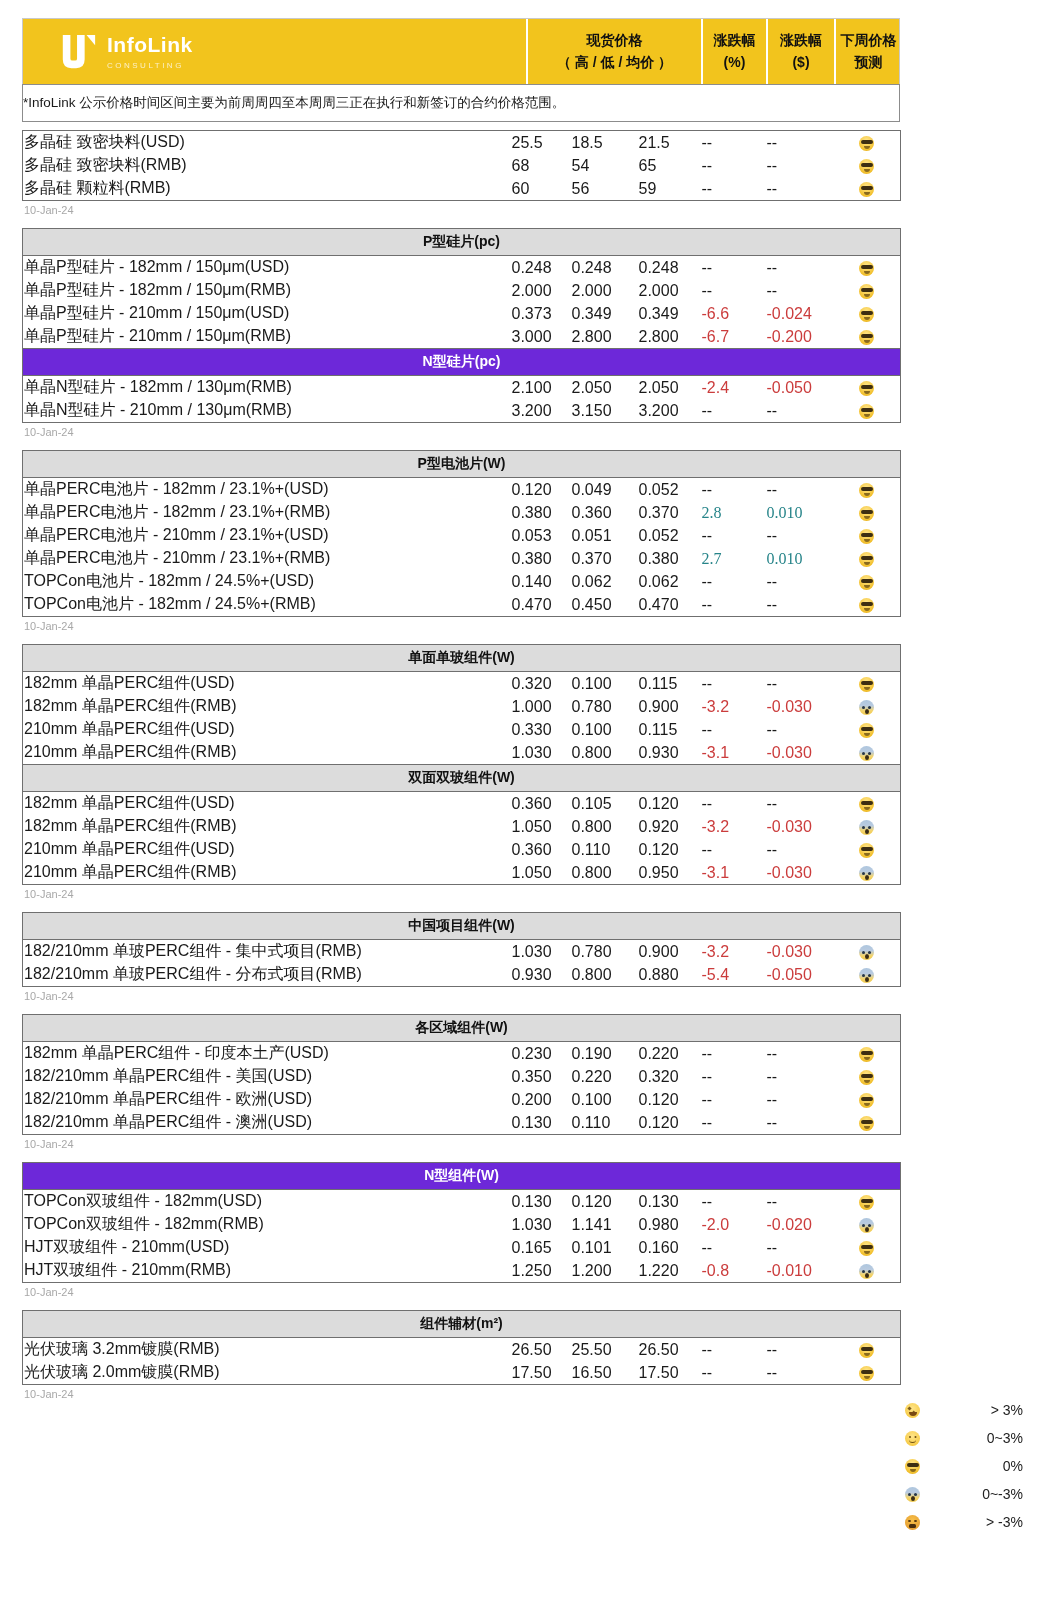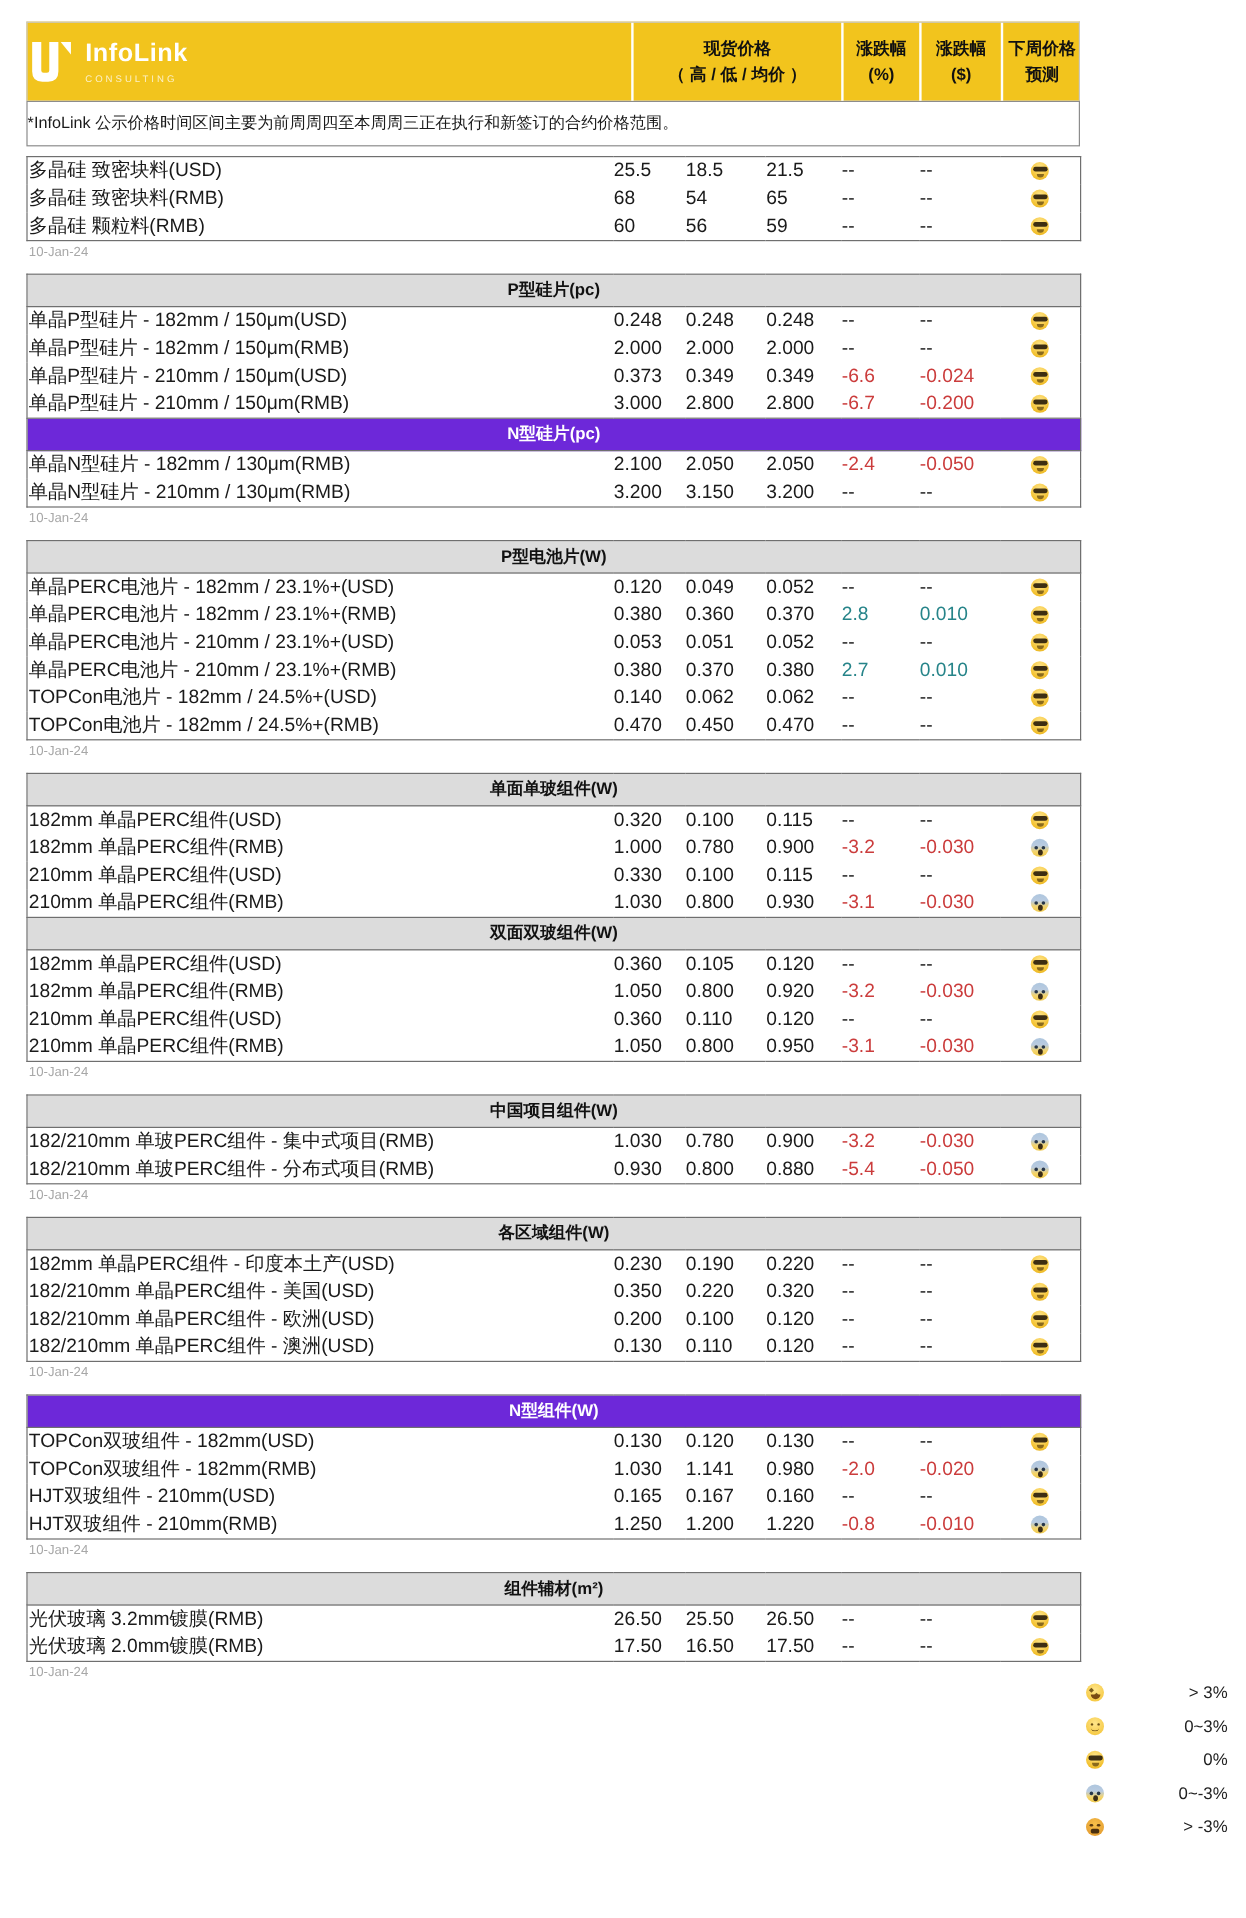--- a/index.html
+++ b/index.html
@@ -10,21 +10,21 @@
     color:#1a1a1a;
   }
   .sheet{position:absolute;left:22px;top:18px;width:878px;}
 
   
   .banner{
     display:grid;grid-template-columns:488px 190px 65px 68px 67px;
     background:#F2C41D;height:66px;border:1px solid #c9c9c9;border-bottom:none;
     box-sizing:border-box;
   }
-  .banner .brandbox{display:flex;align-items:center;box-sizing:border-box;}
+  .banner .brandbox{display:flex;align-items:center;padding-left:36px;box-sizing:border-box;}
   .logo-mark{width:38px;height:40px;margin-right:10px;flex:0 0 auto;}
   .brand-txt{line-height:1;}
   .brand-name{color:#fff;font-size:21px;font-weight:bold;letter-spacing:.5px;}
   .brand-sub{color:rgba(255,255,255,.75);font-size:8px;letter-spacing:2.5px;margin-top:7px;}
   .hcol{
     display:flex;flex-direction:column;justify-content:center;align-items:center;
     border-left:2px solid #ffffff;box-sizing:border-box;
     font-weight:bold;font-size:14px;color:#111;text-align:center;line-height:1.55;
   }
   .hcol.first{border-left:2px solid #ffffff;margin-left:15px;}
@@ -49,21 +49,21 @@
   table.price-table col.c-avg{width:63px;}
   table.price-table col.c-pct{width:65px;}
   table.price-table col.c-usd{width:68px;}
   table.price-table col.c-emo{width:67px;}
   td.sec{
     background:#dcdcdc;color:#111;font-weight:bold;font-size:14px;
     text-align:center;height:26px;padding:0;border:1px solid #6f6f6f;
   }
   td.sec.dark{background:#6d28d9;color:#ffffff;}
   td.num.neg{color:#CB3C3C;}
-  td.num.pos{color:#268489;}
+  td.num.pos{color:#268489;font-family:Liberation Serif, serif;}
   td.emo{text-align:center;}
   .date-label{font-size:11px;color:#a8a8a8;margin:3px 0 0 2px;height:15px;}
 
   
   .emj{display:inline-block;width:15px;height:15px;border-radius:50%;position:relative;vertical-align:middle;}
   .emj-sunglasses{background:radial-gradient(circle at 50% 30%,#ffe58a 0%,#f3c12f 70%,#d9a414 100%);}
   .emj-sunglasses::before{content:"";position:absolute;left:1.5px;right:1.5px;top:4px;height:4.5px;background:#3d2e12;border-radius:2px;}
   .emj-sunglasses::after{content:"";position:absolute;left:4.5px;width:6px;bottom:2px;height:2.5px;border-radius:0 0 3px 3px;background:#8a6a1d;}
   .emj-scream{background:linear-gradient(180deg,#aec6de 0%,#b9cbe0 38%,#f5d469 72%,#eec94f 100%);}
   .emj-scream::before{content:"";position:absolute;top:6px;left:3px;width:3px;height:3px;border-radius:50%;background:#26364a;box-shadow:6px 0 0 #26364a;}
@@ -527,21 +527,21 @@
               <td class="num">1.030</td>
               <td class="num">1.141</td>
               <td class="num">0.980</td>
               <td class="num neg">-2.0</td>
               <td class="num neg">-0.020</td>
               <td class="emo"><span class="emj emj-scream"></span></td>
             </tr>
             <tr>
               <td class="name">HJT双玻组件 - 210mm(USD)</td>
               <td class="num">0.165</td>
-              <td class="num">0.167</td>
+              <td class="num">0.101</td>
               <td class="num">0.160</td>
               <td class="num">--</td>
               <td class="num">--</td>
               <td class="emo"><span class="emj emj-sunglasses"></span></td>
             </tr>
             <tr>
               <td class="name">HJT双玻组件 - 210mm(RMB)</td>
               <td class="num">1.250</td>
               <td class="num">1.200</td>
               <td class="num">1.220</td>

